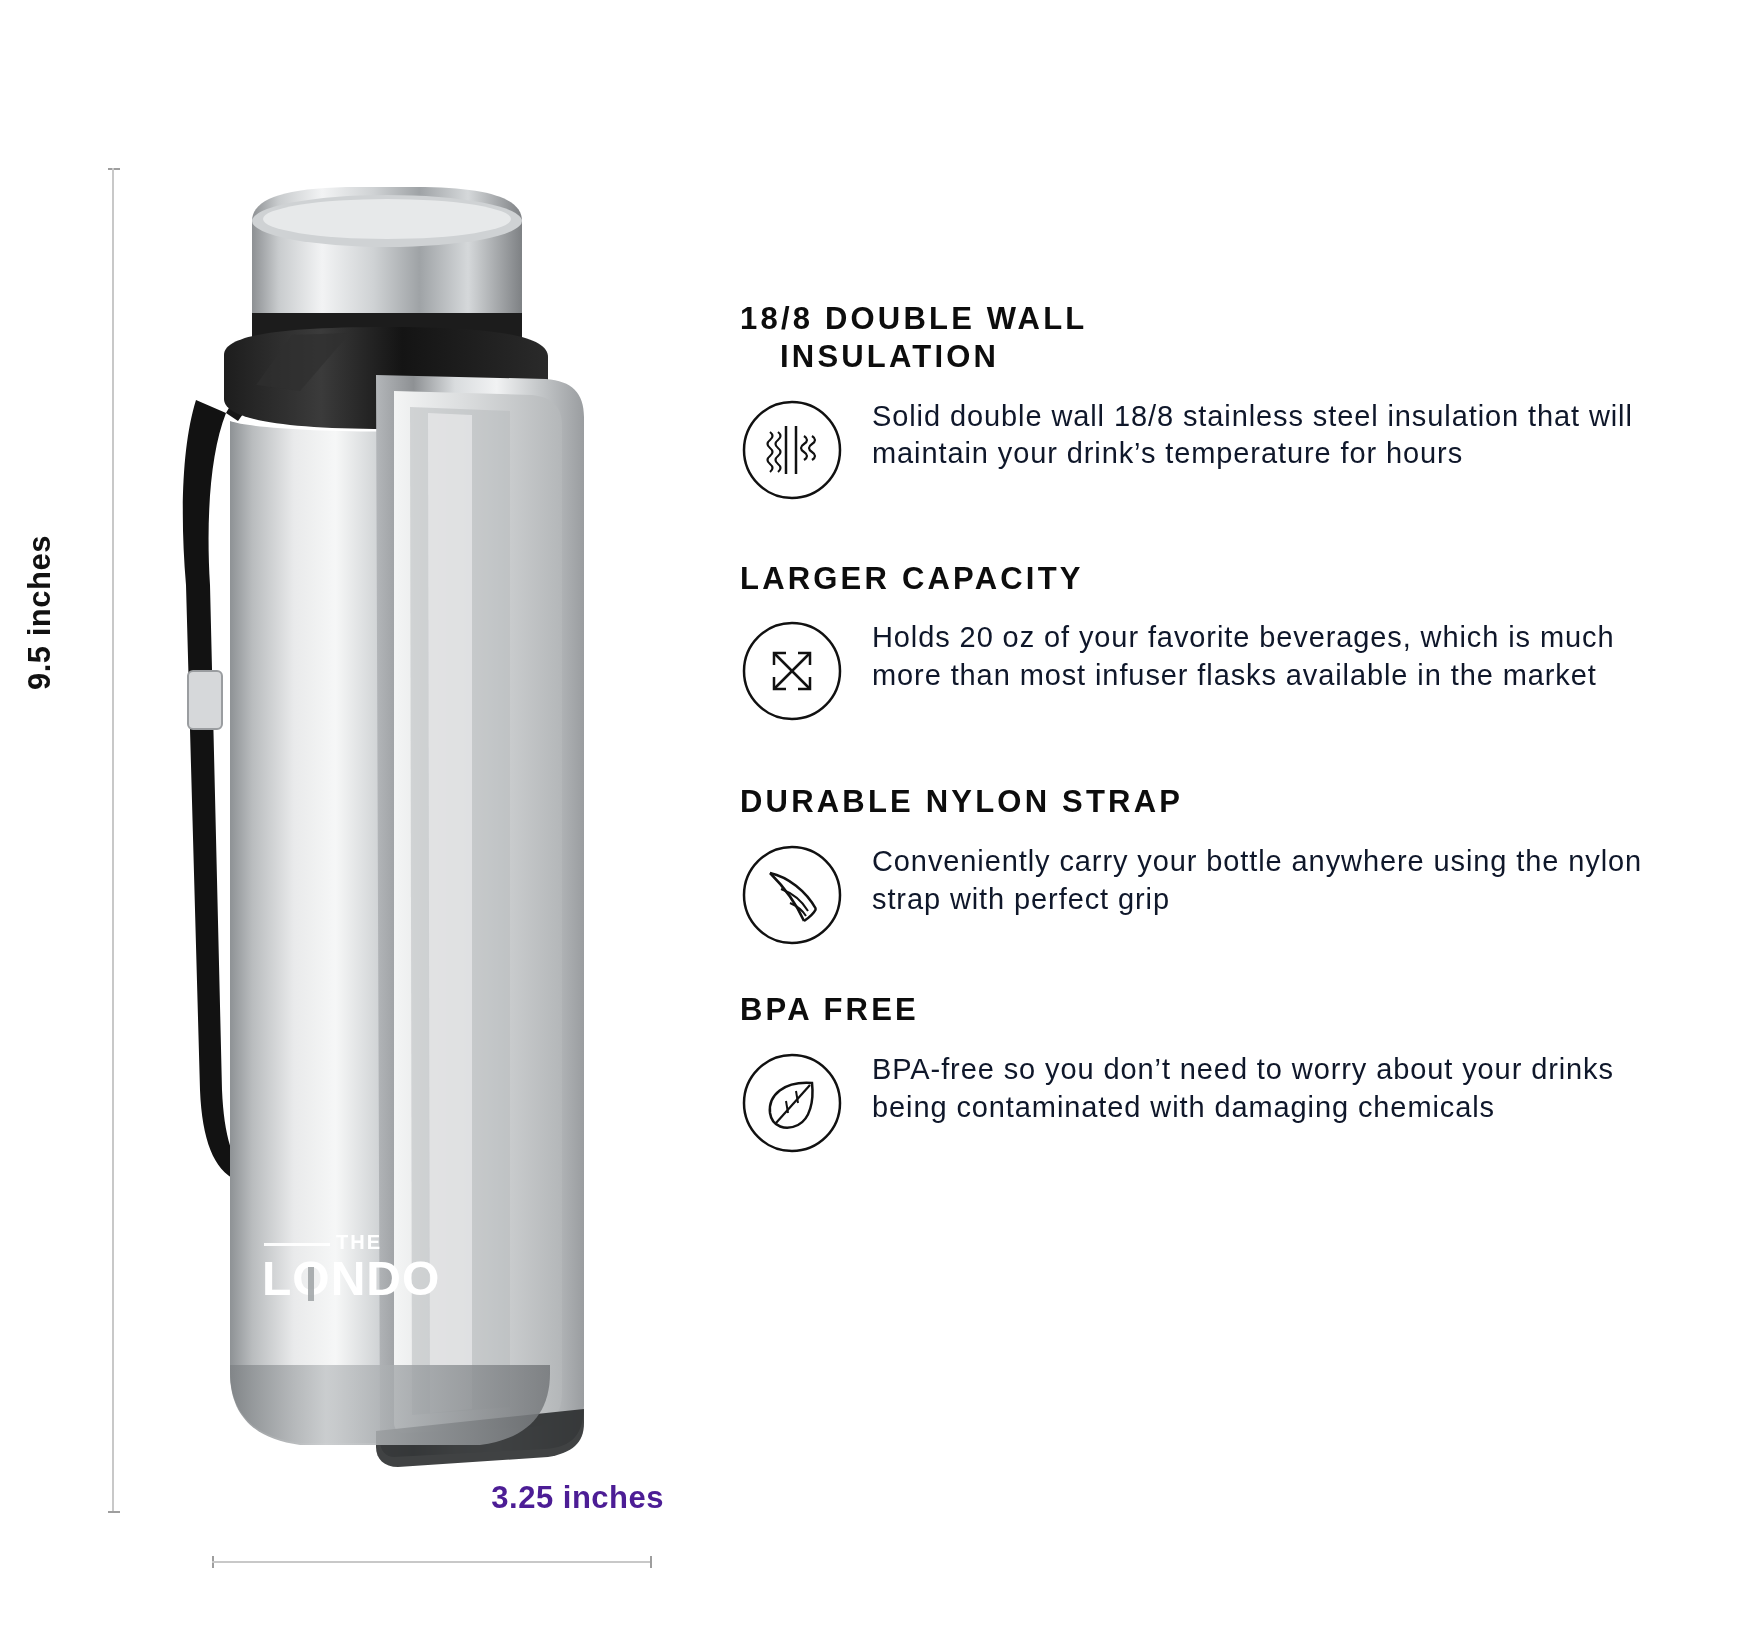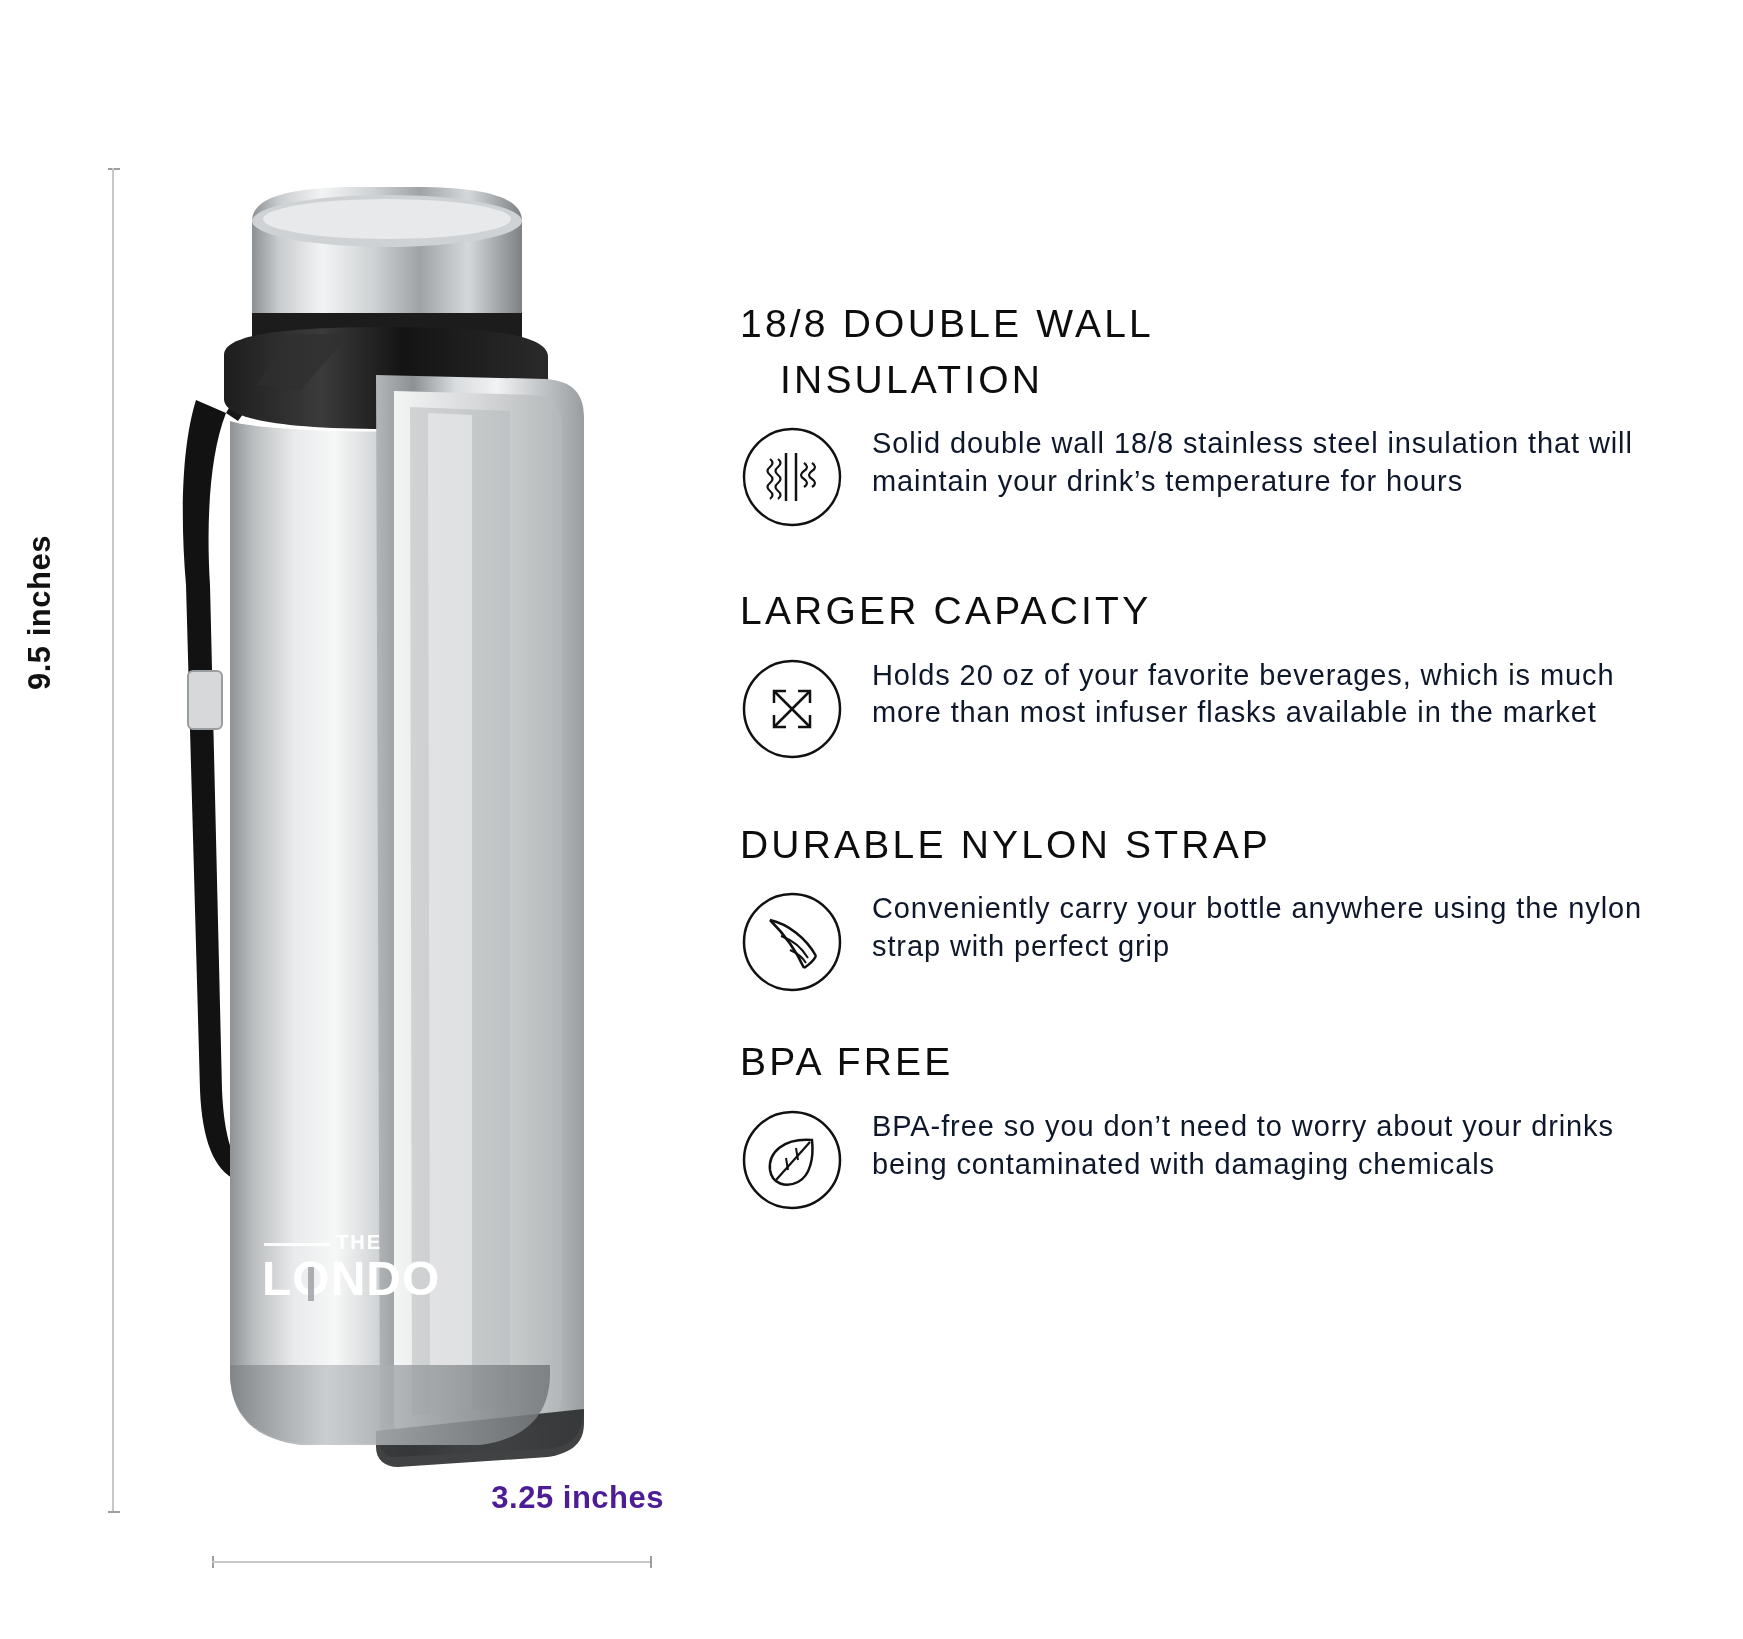--- a/index.html
+++ b/index.html
@@ -123,22 +123,22 @@
     width: 490px;
     height: 1330px;
   }
   .bottle-wrap svg { display: block; }
 
   
   .feature {
     margin-bottom: 44px;
   }
   .feature-title {
-    font-size: 39px;
-    font-weight: normal;
+    font-size: 31px;
+    font-weight: bold;
     letter-spacing: 3.2px;
     color: #0d0d0d;
     line-height: 1.22;
     margin: 0 0 18px 0;
     text-transform: uppercase;
   }
   .feature-body-row {
     display: flex;
     align-items: flex-start;
   }
@@ -160,21 +160,20 @@
   }
 
   .fx-1 { margin-top: 0; }
   .fx-2 { margin-top: 58px; }
   .fx-3 { margin-top: 60px; }
   .fx-4 { margin-top: 40px; }
 
   .title-line2 {
     display: block;
     padding-left: 40px;
-    margin-top: 8px;
   }
 </style>
 </head>
 <body>
 
 <div class="page">
 
   <div class="left-pane">
 
     <div class="dim-v">

